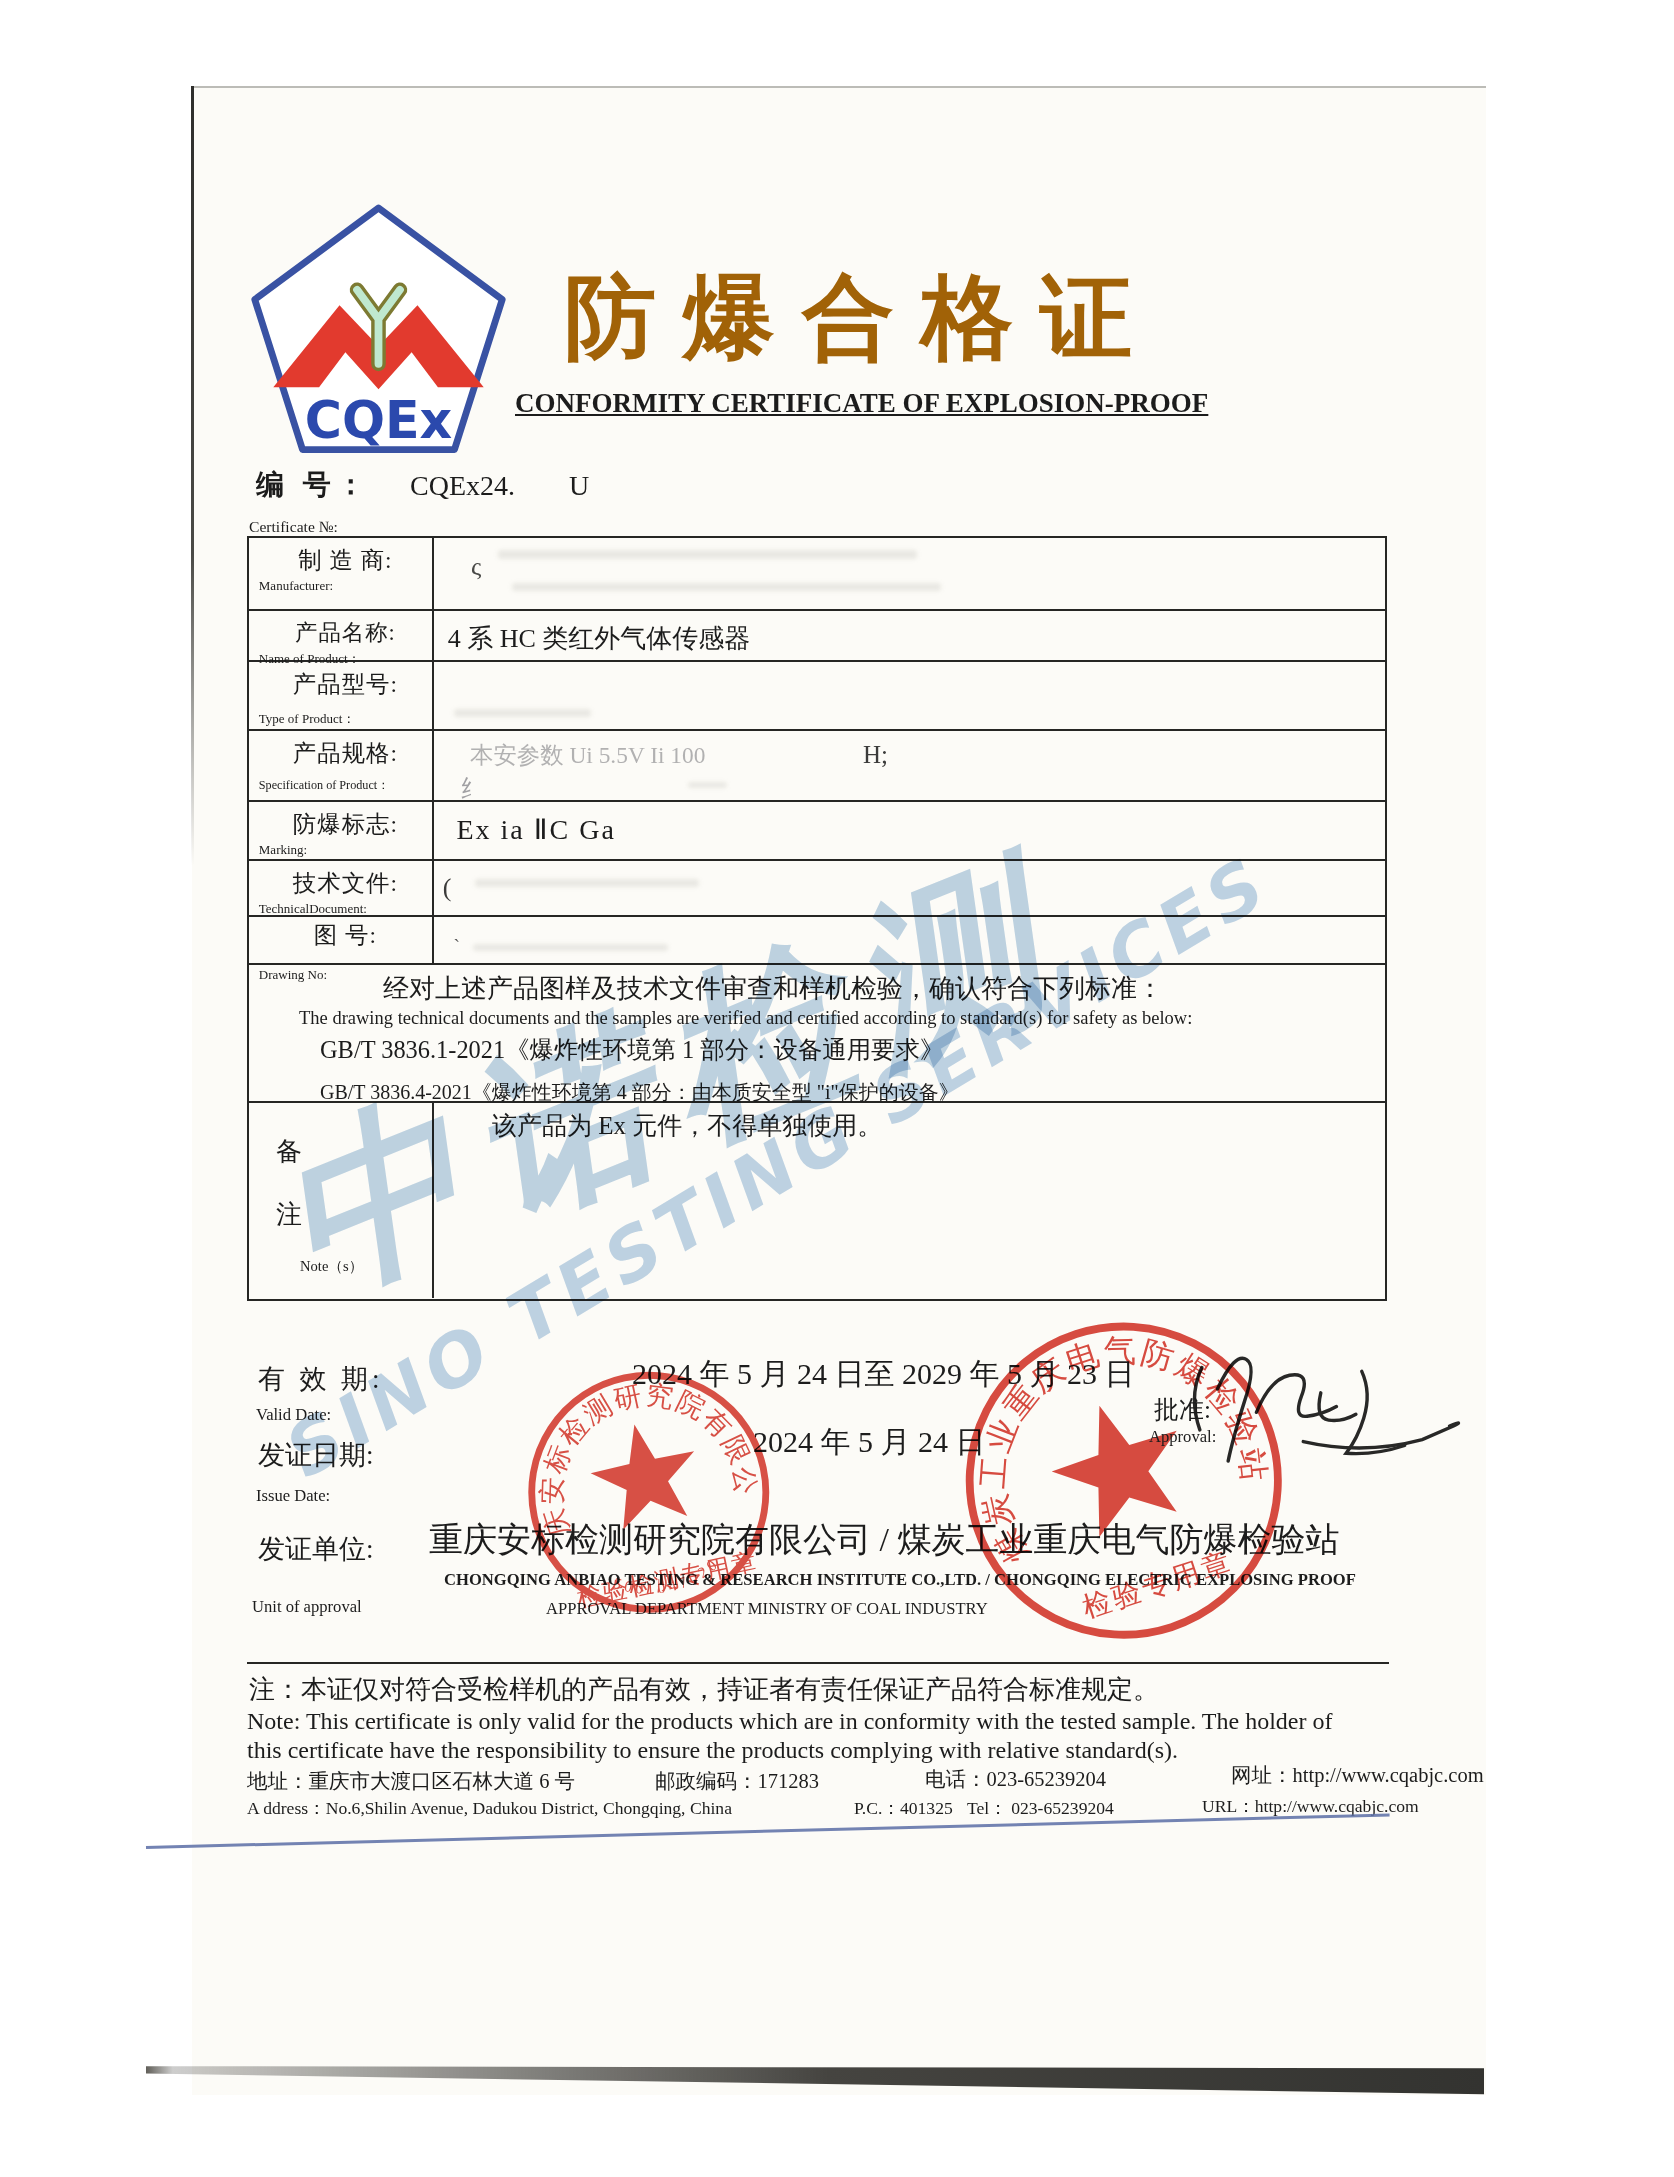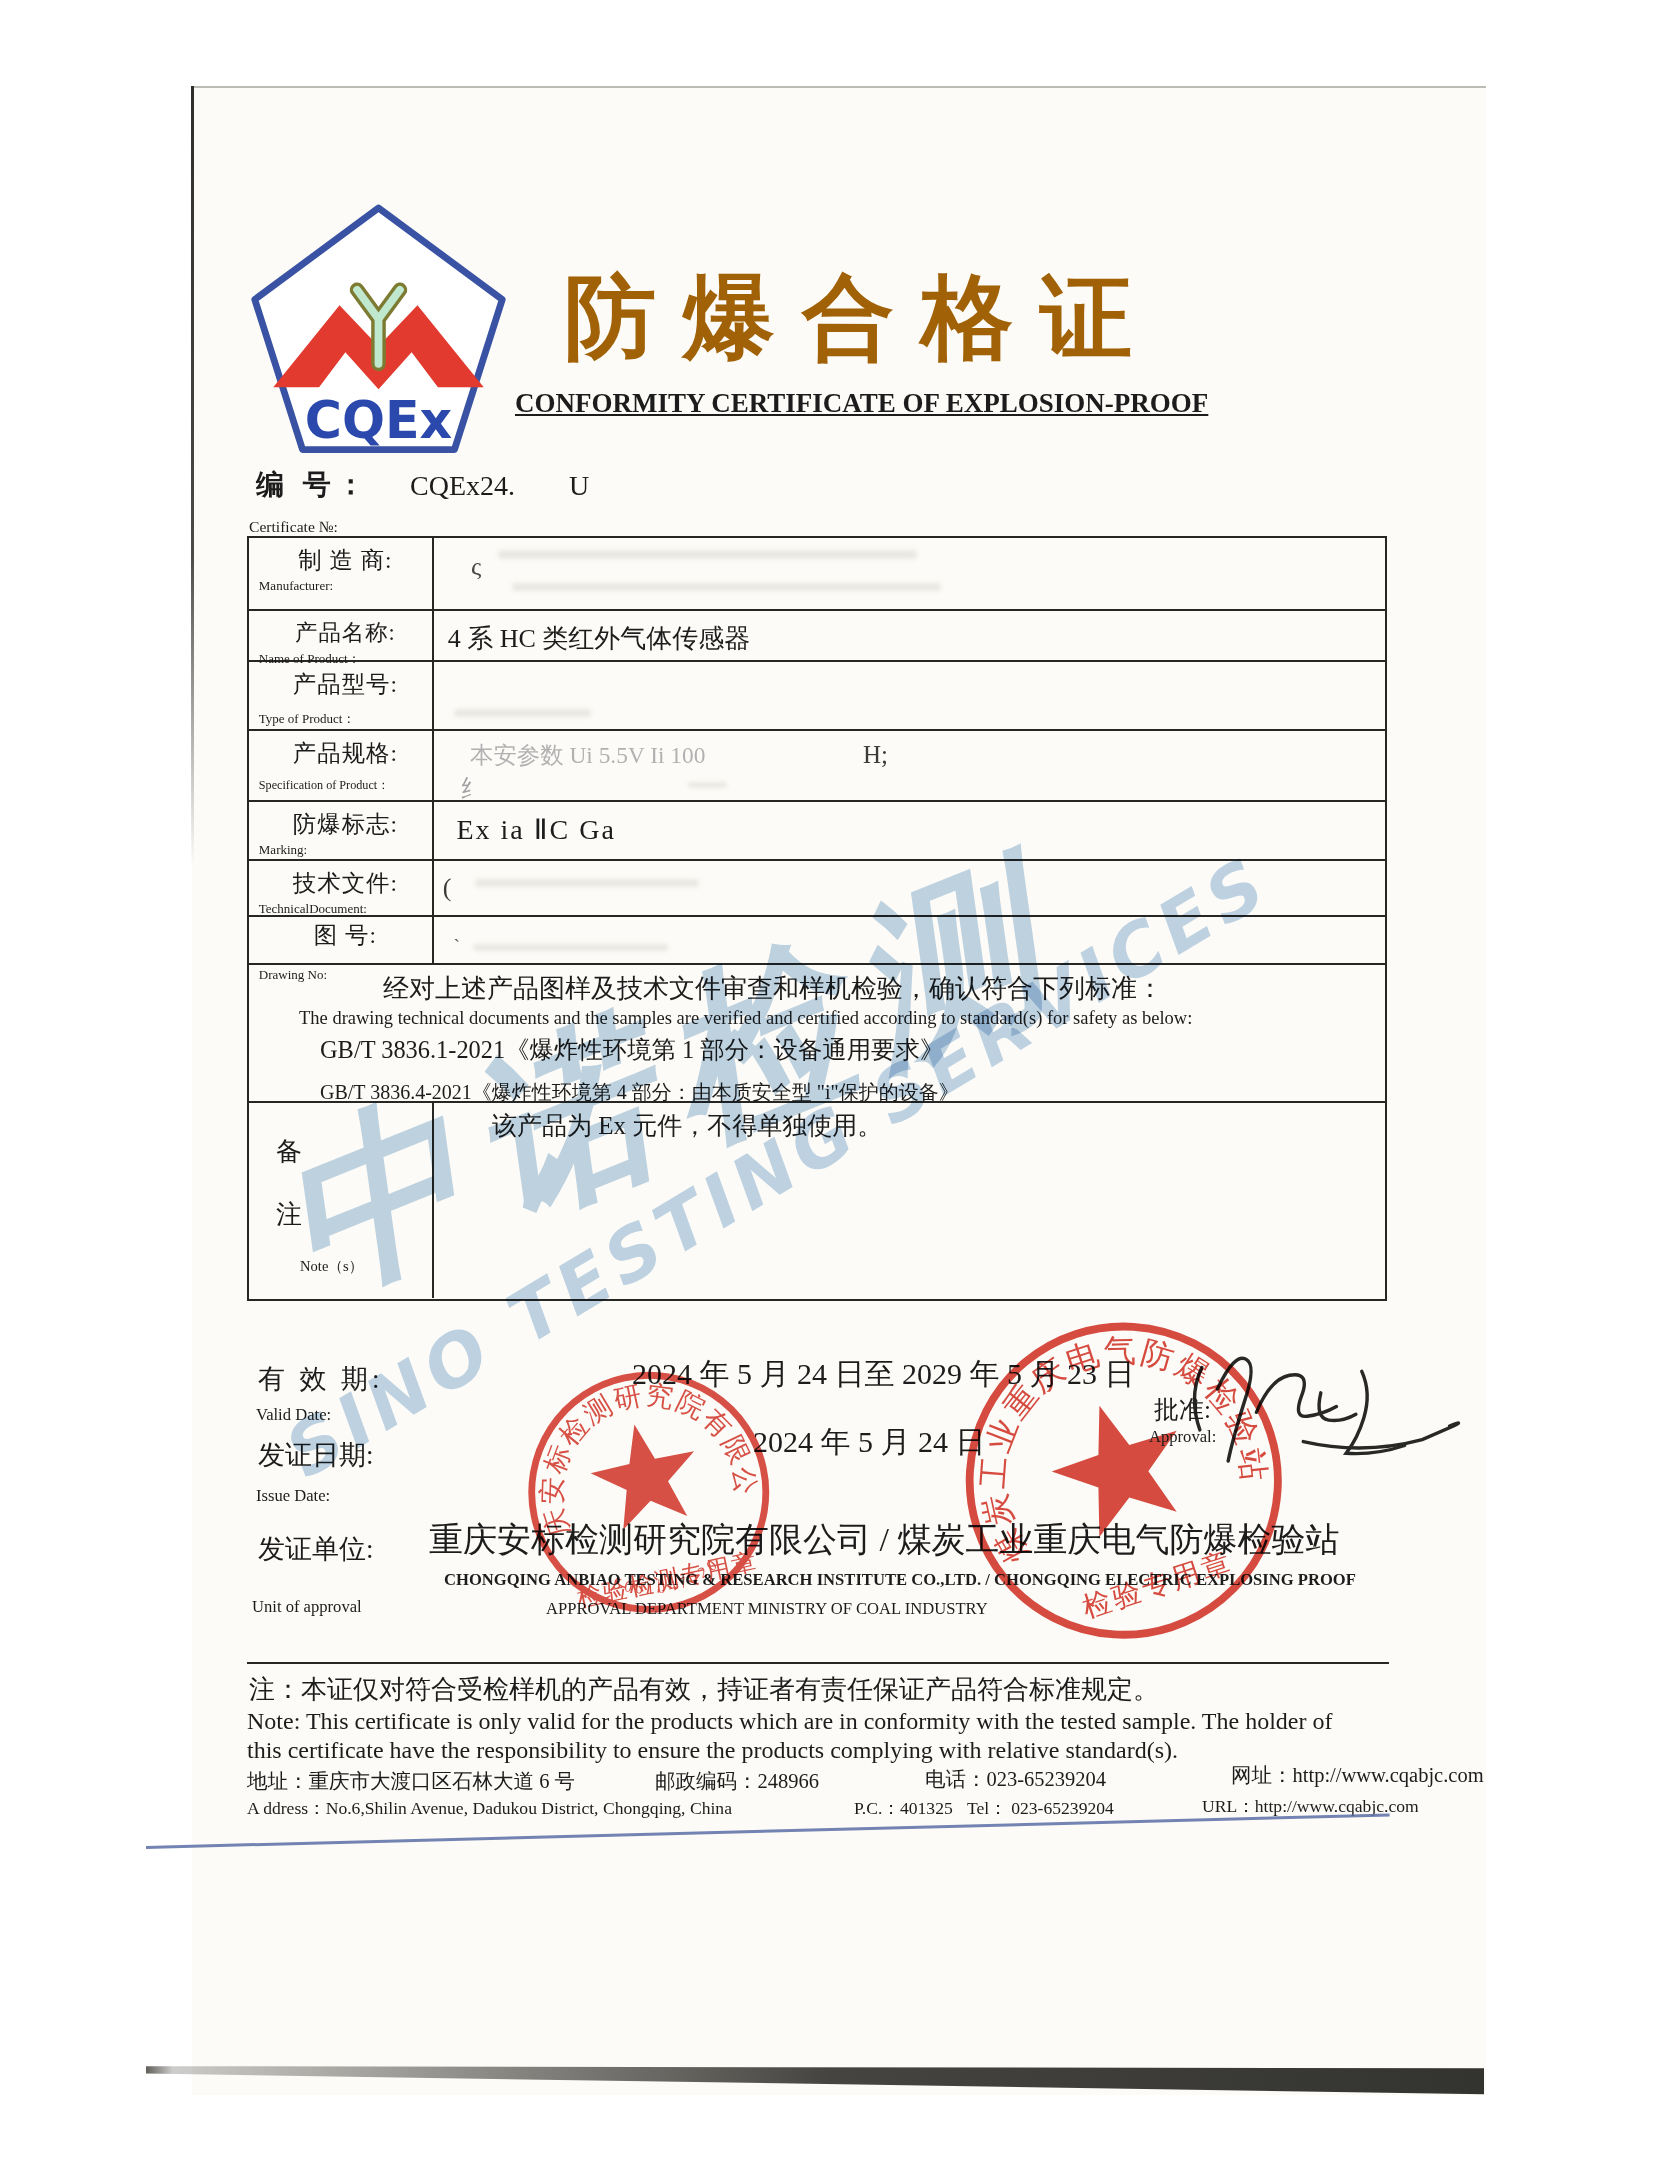--- a/index.html
+++ b/index.html
@@ -168,21 +168,21 @@
   <div class="abs" style="left:252px;top:1597px;font-size:16.6px">Unit of approval</div>
   <div class="abs" style="left:429px;top:1517px;font-size:34px">重庆安标检测研究院有限公司 / 煤炭工业重庆电气防爆检验站</div>
   <div class="abs" style="left:444px;top:1570px;font-size:16.6px;font-weight:700">CHONGQING ANBIAO TESTING &amp; RESEARCH INSTITUTE CO.,LTD. / CHONGQING ELECTRIC EXPLOSING PROOF</div>
   <div class="abs" style="left:546px;top:1599px;font-size:16.6px;font-weight:400">APPROVAL DEPARTMENT MINISTRY OF COAL INDUSTRY</div>
 
   <div class="abs" style="left:247px;top:1662px;width:1142px;height:2.4px;background:#262624"></div>
   <div class="abs" style="left:249px;top:1672px;font-size:26px">注：本证仅对符合受检样机的产品有效，持证者有责任保证产品符合标准规定。</div>
   <div class="abs" style="left:247px;top:1708px;font-size:24px">Note: This certificate is only valid for the products which are in conformity with the tested sample. The holder of</div>
   <div class="abs" style="left:247px;top:1737px;font-size:24px">this certificate have the responsibility to ensure the products complying with relative standard(s).</div>
   <div class="abs" style="left:247px;top:1767px;font-size:20.5px">地址：重庆市大渡口区石林大道 6 号</div>
-  <div class="abs" style="left:655px;top:1767px;font-size:20.5px">邮政编码：248966</div>
+  <div class="abs" style="left:655px;top:1767px;font-size:20.5px">邮政编码：171283</div>
   <div class="abs" style="left:925px;top:1765px;font-size:20.5px">电话：023-65239204</div>
   <div class="abs" style="left:1231px;top:1761px;font-size:20.5px">网址：http://www.cqabjc.com</div>
   <div class="abs" style="left:247px;top:1796px;font-size:17.6px">A ddress：No.6,Shilin Avenue, Dadukou District, Chongqing, China</div>
   <div class="abs" style="left:854px;top:1796px;font-size:17.6px">P.C.：401325</div>
   <div class="abs" style="left:967px;top:1796px;font-size:17.6px">Tel：  023-65239204</div>
   <div class="abs" style="left:1202px;top:1794px;font-size:17.6px">URL：http://www.cqabjc.com</div>
 
   <div class="blue-line"></div>
   <div class="bottom-bar"></div>
 

